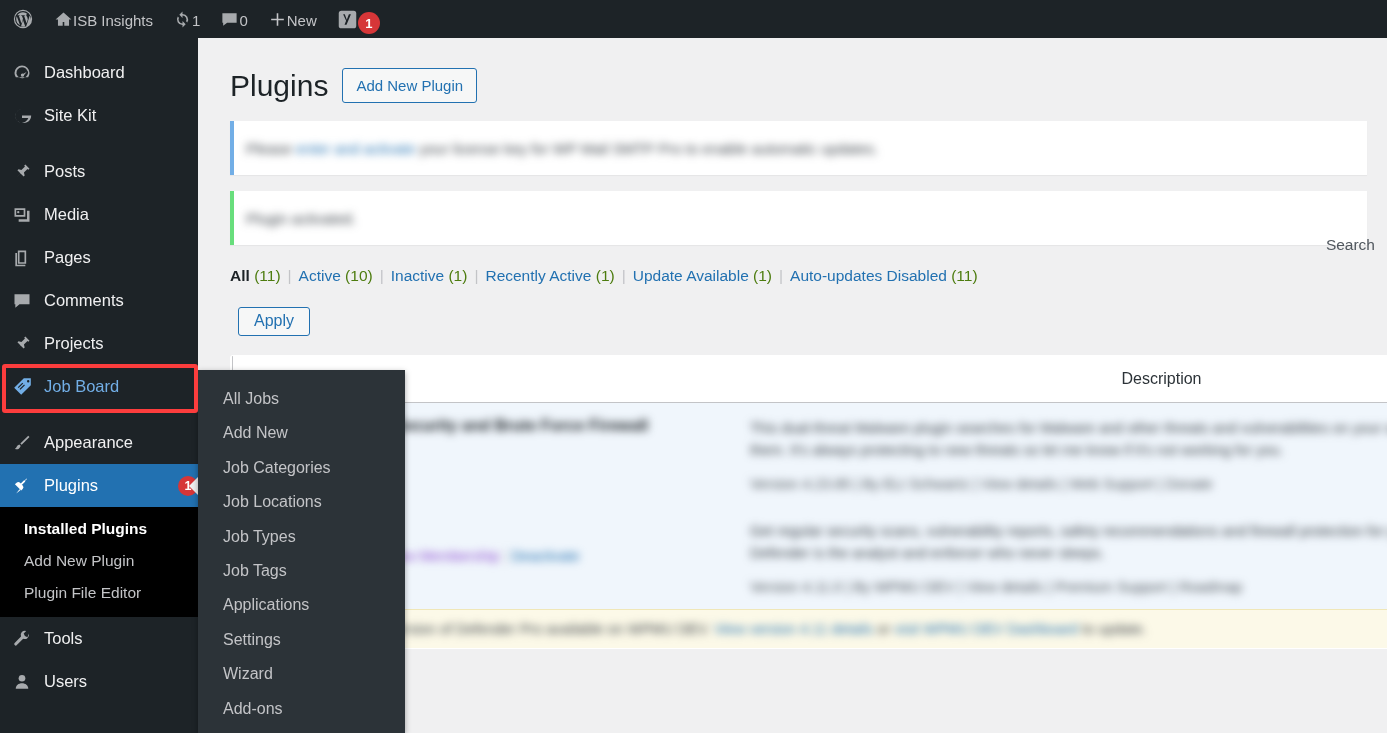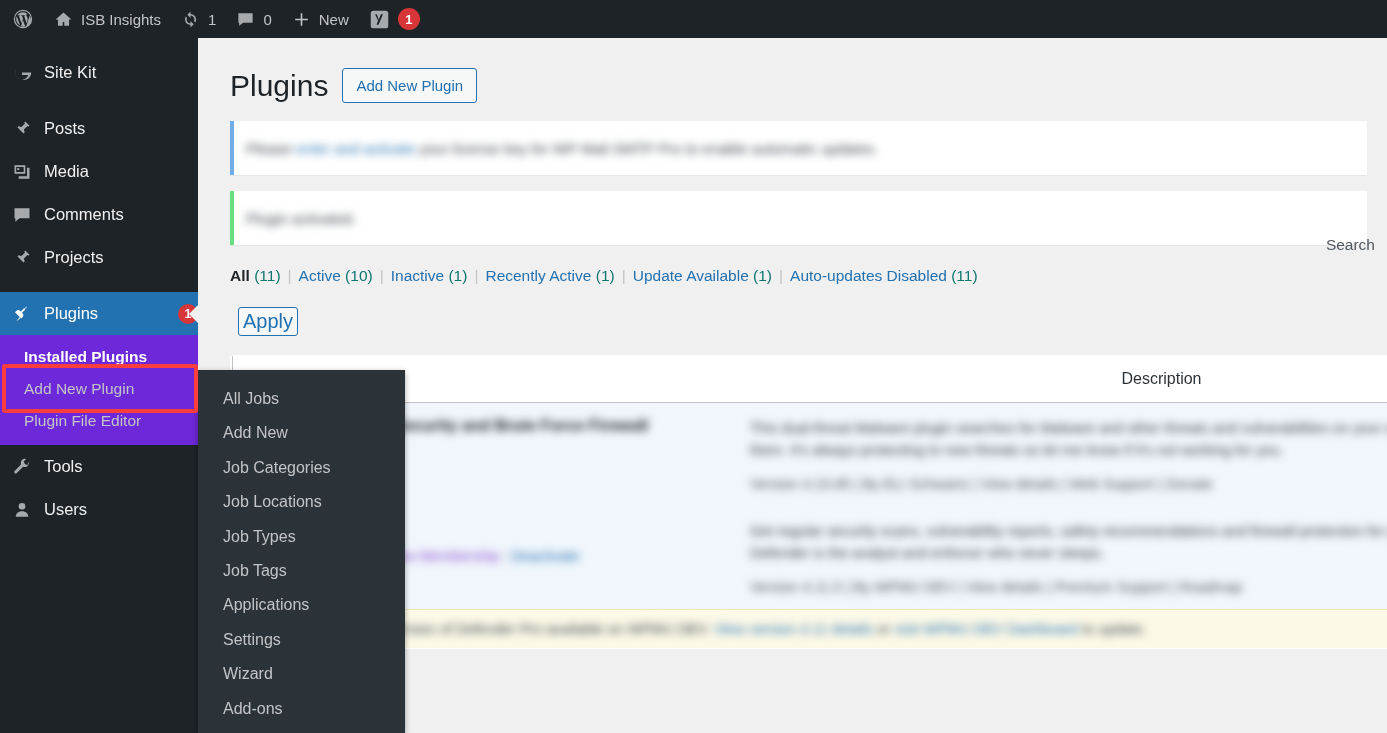--- a/index.html
+++ b/index.html
@@ -13,22 +13,22 @@
   
   #adminbar {
     position: absolute; top: 0; left: 0;
     width: 1387px; height: 38px;
     background: #1d2327;
     display: flex; align-items: center;
     color: #c3c4c7; font-size: 14.5px;
     z-index: 60;
   }
   .ab-item {
-    display: flex; align-items: center; gap: 8px;
-    height: 38px; padding: 0 10px;
+    display: flex; 
+    height: 38px; padding: 12px 10px;
     color: #c3c4c7; cursor: pointer; white-space: nowrap;
   }
   .ab-item:first-child { padding-left: 12px; }
   .ab-ico { display: inline-flex; align-items: center; justify-content: center; }
   .ab-label { font-size: 15px; }
   .ab-count { font-size: 15px; color: #c3c4c7; }
   .ab-badge {
     display: inline-flex; align-items: center; justify-content: center;
     min-width: 22px; height: 22px; padding: 0 6px;
     border-radius: 11px; background: #d63638; color: #fff;
@@ -64,21 +64,21 @@
     border-color: transparent #f0f0f1 transparent transparent;
   }
   .menu-item.highlighted .mi-label { color: #72aee6; }
   .menu-item.highlighted .mi-ico { color: #72aee6; }
   .mi-badge {
     display: inline-flex; align-items: center; justify-content: center;
     min-width: 20px; height: 20px; padding: 0 6px; margin-left: 8px;
     border-radius: 10px; background: #d63638; color: #fff;
     font-size: 12.5px; font-weight: 600;
   }
-  .submenu-static { background: #6d28d9; padding: 6px 0 8px 0; }
+  .submenu-static { background: #000000; padding: 6px 0 8px 0; }
   .submenu-static .sub-item {
     padding: 7px 0 7px 24px;
     font-size: 15.5px; color: #c3c4c7; cursor: pointer;
   }
   .submenu-static .sub-item.current { color: #fff; font-weight: 700; }
 
   
   #jobboard-highlight {
     position: absolute; left: 2px; top: 364px;
     width: 196px; height: 49px;
@@ -139,21 +139,21 @@
 
   
   .subsubsub {
     list-style: none; margin: 22px 0 0 0;
     font-size: 15.5px; color: #2271b1;
     display: flex; align-items: center; flex-wrap: nowrap;
   }
   .subsubsub li { white-space: nowrap; }
   .subsubsub a { color: #2271b1; text-decoration: none; cursor: pointer; }
   .subsubsub a.current { color: #1d2327; font-weight: 700; }
-  .subsubsub .cnt { color: #0f766e; }
+  .subsubsub .cnt { color: #4d7c0f; }
   .subsubsub .sep { color: #c3c4c7; margin: 0 7px; }
 
   
   .tablenav {
     display: flex; align-items: center;
     margin-top: 16px; position: relative; height: 40px;
   }
   select.bulk {
     width: 208px; height: 38px;
     padding: 0 30px 0 10px;
@@ -163,24 +163,24 @@
     background-image:
       linear-gradient(45deg, transparent 50%, #2c3338 50%),
       linear-gradient(135deg, #2c3338 50%, transparent 50%);
     background-position: calc(100% - 20px) 16px, calc(100% - 14px) 16px;
     background-size: 6px 6px, 6px 6px;
     background-repeat: no-repeat;
     -webkit-appearance: none; appearance: none;
     cursor: pointer;
   }
   .button-apply {
-    margin-left: 8px; height: 29px; padding: 0 4px;
+    margin-left: 8px; height: 29px; padding: 0 15px;
     border: 1px solid #2271b1; border-radius: 3px;
     background: #f6f7f7; color: #2271b1;
-    font-size: 20px; cursor: pointer;
+    font-size: 16px; cursor: pointer;
   }
   .search-label {
     position: absolute; right: -8px; top: -65px;
     font-size: 15.5px; color: #50575e; white-space: nowrap;
   }
 
   
   .wp-list-table {
     margin-top: 14px; width: 1356px;
     background: #fff; border: 1px solid #c3c4c7;
@@ -275,20 +275,28 @@
         <path d="M7 6l3.4 7.3L8.6 18h2.3l5-12h-2.3l-2.4 6.2L8.9 6H7z" fill="#1d2327"></path>
       </svg>
     </span>
     <span class="ab-badge">1</span>
   </div>
 </div>
 
 <div id="adminmenu">
   <div class="menu-gap"></div>
 
+  <div class="menu-item">
+    <span class="mi-ico">
+      <svg width="20" height="20" viewBox="0 0 24 24" fill="currentColor">
+        <path d="M12 3a9 9 0 0 0-9 9 9 9 0 0 0 1.6 5.1h14.8A9 9 0 0 0 21 12a9 9 0 0 0-9-9zm0 2.2a6.8 6.8 0 0 1 6.5 4.9l-4.8 2.8a2 2 0 0 0-3.1 1.7 2 2 0 1 0 4-.3l4.4-5.3A6.8 6.8 0 1 1 5.3 13 6.8 6.8 0 0 1 12 5.2z"></path>
+      </svg>
+    </span>
+    <span class="mi-label">Dashboard</span>
+  </div>
 
   <div class="menu-item">
     <span class="mi-ico">
       <svg width="20" height="20" viewBox="0 0 24 24" fill="currentColor">
         <path d="M12 4a8 8 0 1 0 7.6 10.5h-7.6v-3h11A8.6 8.6 0 0 1 12 20a8 8 0 0 1 0-16z"></path>
       </svg>
     </span>
     <span class="mi-label">Site Kit</span>
   </div>
 
@@ -306,42 +314,66 @@
   <div class="menu-item">
     <span class="mi-ico">
       <svg width="20" height="20" viewBox="0 0 24 24" fill="currentColor">
         <path d="M3 4h13v10H3V4zm2 2v6h9V6H5zm13 1h3v13H8v-3h10V7z"></path>
         <circle cx="7.5" cy="8.5" r="1.4"></circle>
       </svg>
     </span>
     <span class="mi-label">Media</span>
   </div>
 
+  <div class="menu-item">
+    <span class="mi-ico">
+      <svg width="20" height="20" viewBox="0 0 24 24" fill="currentColor">
+        <path d="M7 3h10v16H7V3zm2 2v12h6V5H9zM4 6h2v14h10v2H4V6z"></path>
+      </svg>
+    </span>
+    <span class="mi-label">Pages</span>
+  </div>
 
   <div class="menu-item">
     <span class="mi-ico">
       <svg width="20" height="20" viewBox="0 0 24 24" fill="currentColor">
         <path d="M3 4h18v12H9l-5 4v-4H3V4z"></path>
       </svg>
     </span>
     <span class="mi-label">Comments</span>
   </div>
 
   <div class="menu-item">
     <span class="mi-ico">
       <svg width="20" height="20" viewBox="0 0 24 24" fill="currentColor">
         <path d="M16 3l-1.4 1.4 1 1-4.3 4.3-3.4-.9L6.5 10l3.8 3.8L4 20l6.2-6.3L14 17.5l1.2-1.4-.9-3.4 4.3-4.3 1 1L21 8l-5-5z"></path>
       </svg>
     </span>
     <span class="mi-label">Projects</span>
   </div>
 
+  <div class="menu-item highlighted">
+    <span class="mi-ico">
+      <svg width="21" height="21" viewBox="0 0 24 24" fill="currentColor">
+        <path d="M13.5 2.5 2.5 13.5 10.5 21.5 21.5 10.5V2.5h-8zm5 2.2a1.4 1.4 0 1 1 0 2.8 1.4 1.4 0 0 1 0-2.8zM11.8 7.6l1 1-5.2 5.2-1-1 5.2-5.2zm2 2 1 1-5.2 5.2-1-1 5.2-5.2z"></path>
+      </svg>
+    </span>
+    <span class="mi-label">Job Board</span>
+  </div>
 
   <div class="menu-gap"></div>
 
+  <div class="menu-item">
+    <span class="mi-ico">
+      <svg width="20" height="20" viewBox="0 0 24 24" fill="currentColor">
+        <path d="M19.5 3.2 21 4.7 11.6 14 10 12.5l9.5-9.3zM8.8 13.7l1.6 1.6c-.4 1.6-1.3 3-2.6 3.8-1.4.8-3 .7-4.3-.2 1-.3 1.7-1 2-2 .4-1.5 1.6-2.7 3.3-3.2z"></path>
+      </svg>
+    </span>
+    <span class="mi-label">Appearance</span>
+  </div>
 
   <div class="menu-item current">
     <span class="mi-ico">
       <svg width="20" height="20" viewBox="0 0 24 24" fill="currentColor">
         <path d="M17.5 3 15 5.5l1 1-4 4-2.3-2.3a3 3 0 0 0-4.2 0L3.5 10l7.5 7.5 1.8-1.9a3 3 0 0 0 0-4.2L10.5 9l4-4 1 1L18 3.5l-.5-.5zM9 16l-4 5 5-4-1-1z"></path>
       </svg>
     </span>
     <span class="mi-label">Plugins</span>
     <span class="mi-badge">1</span>
   </div>

